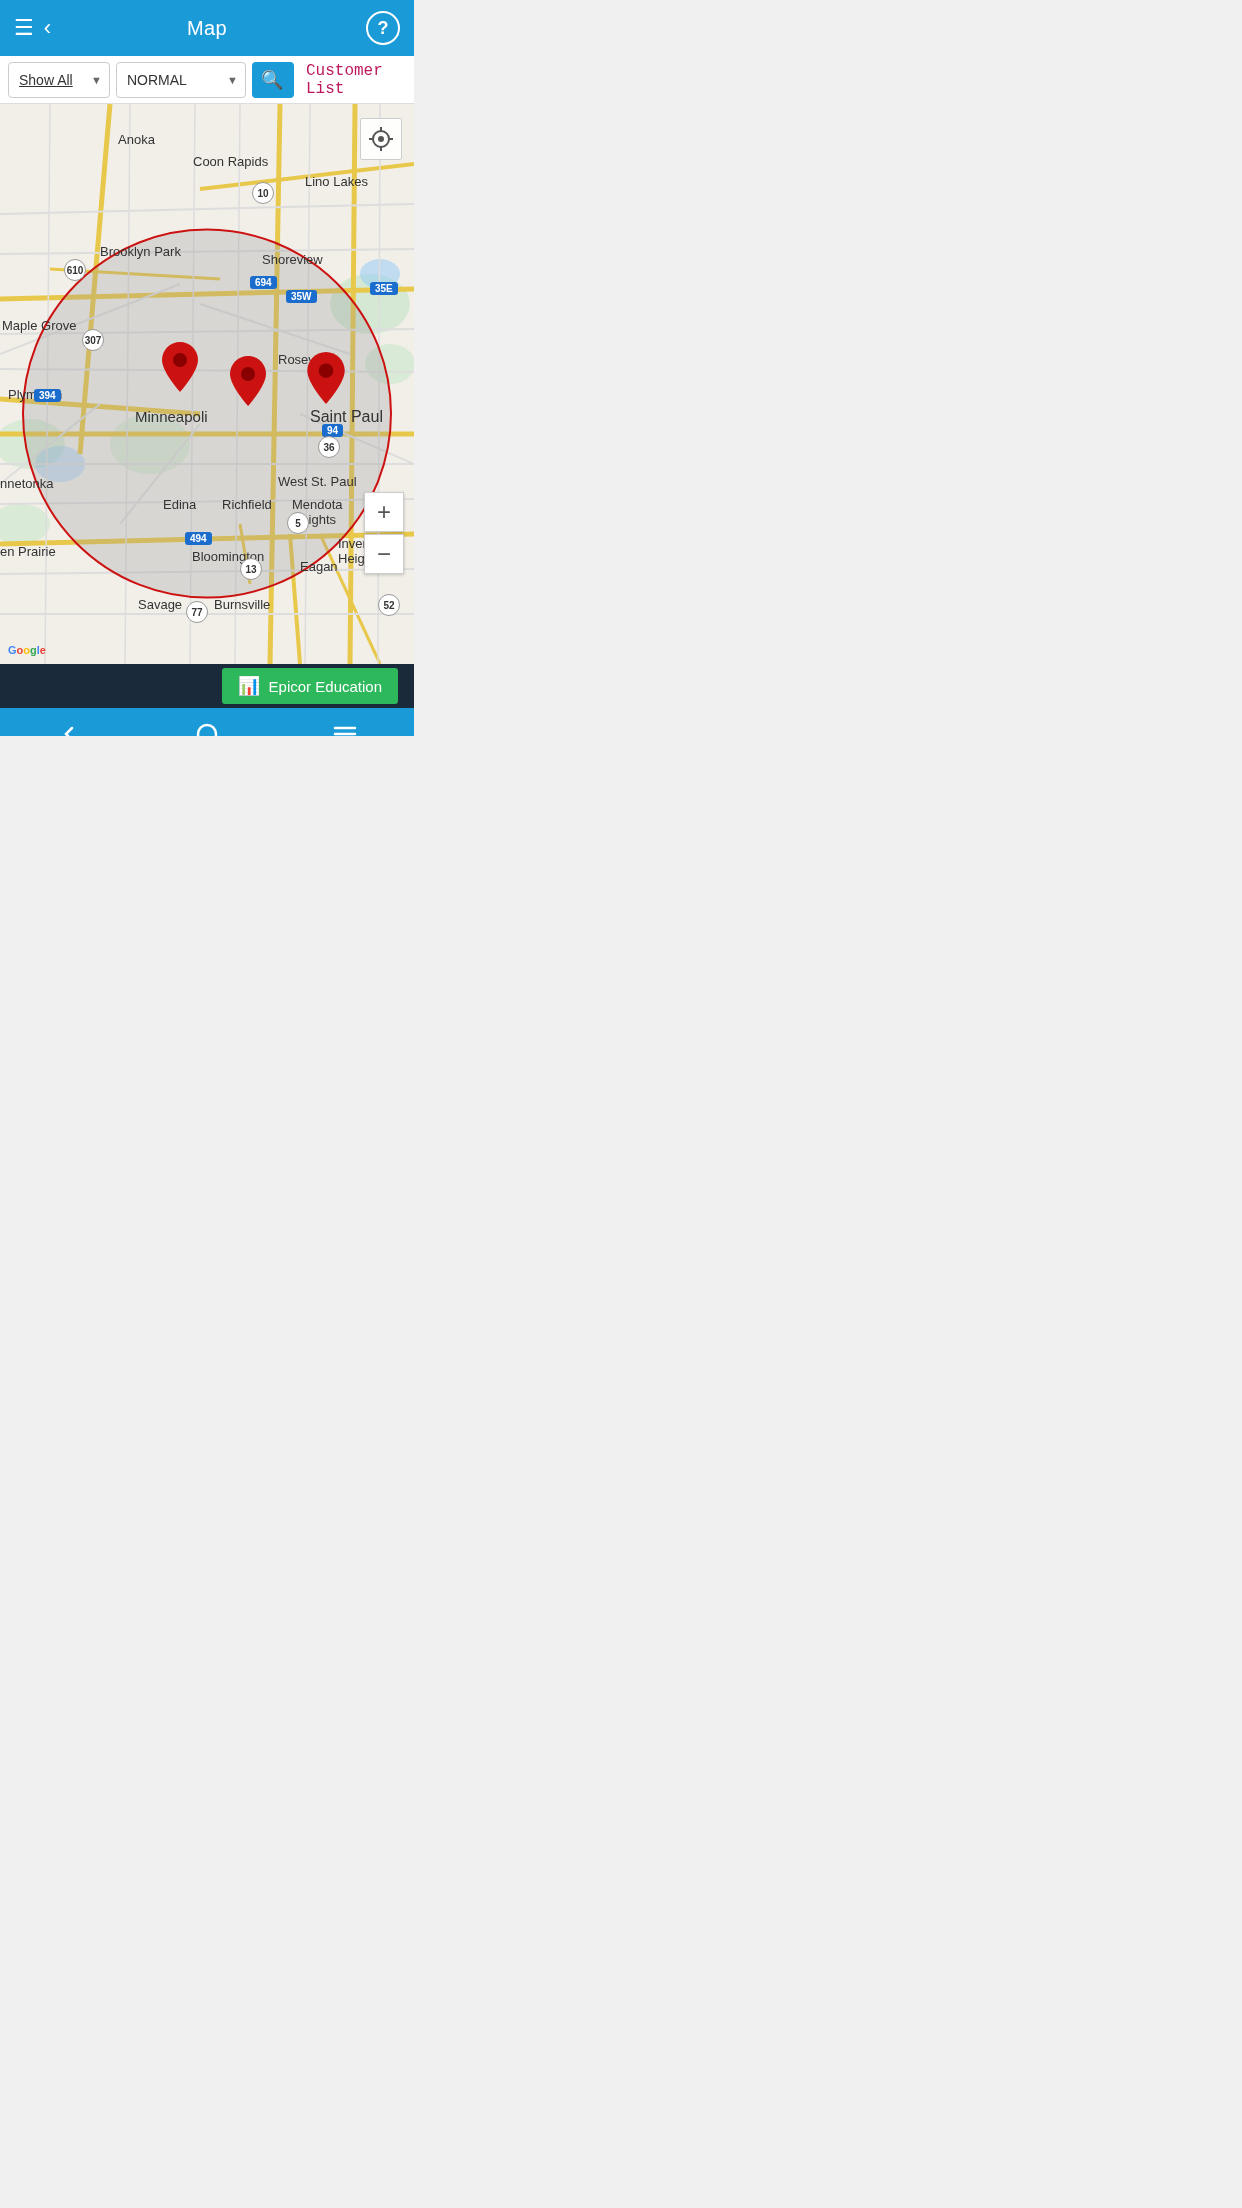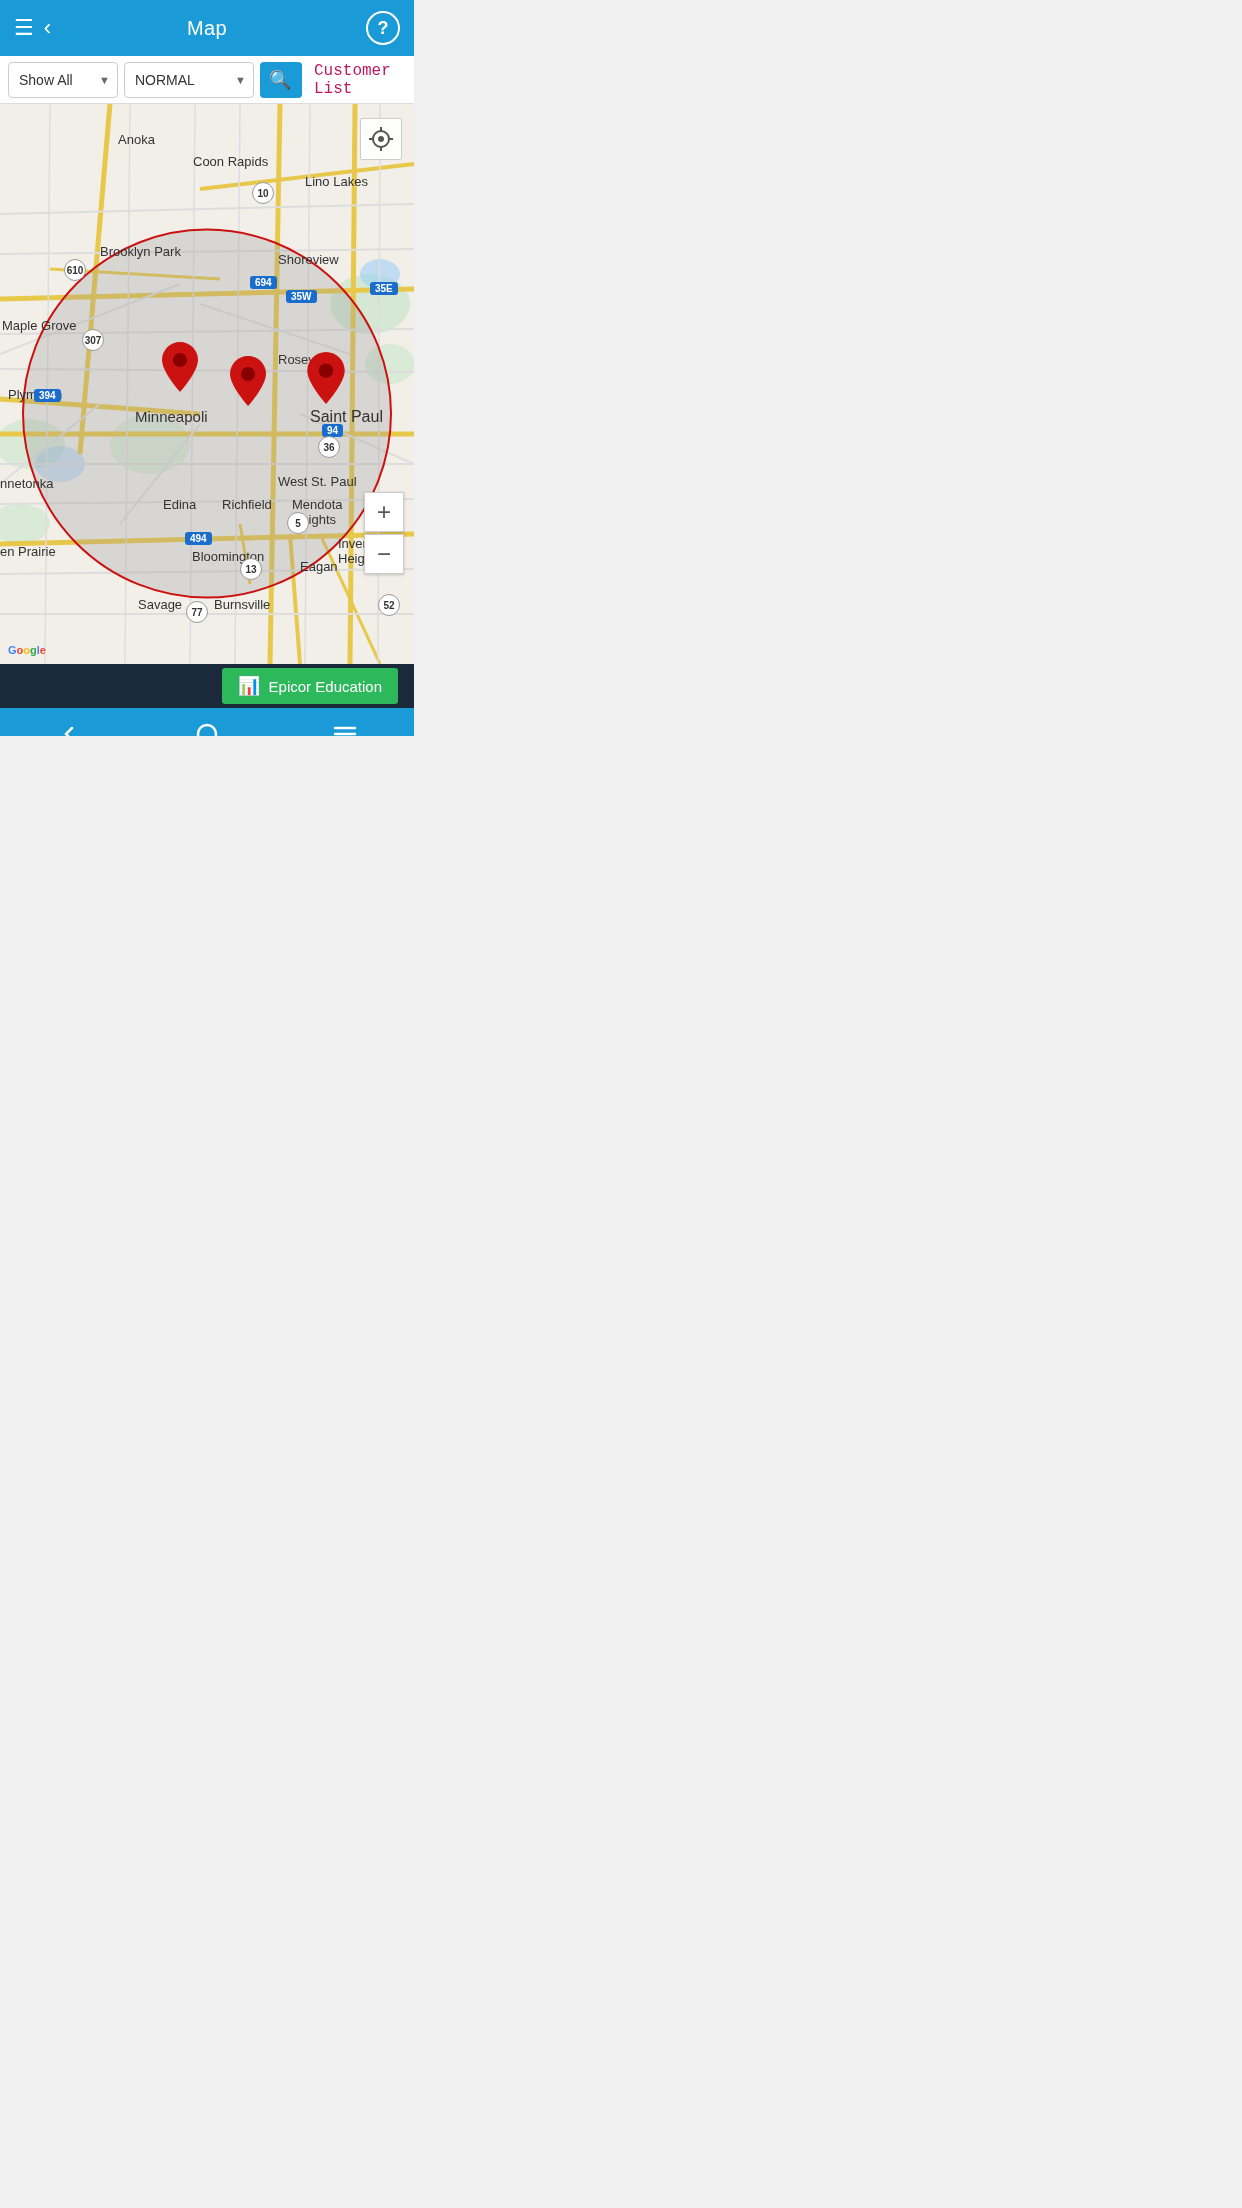--- a/index.html
+++ b/index.html
@@ -95,21 +95,21 @@
     }
 
     .select-arrow {
       position: absolute;
       right: 8px;
       pointer-events: none;
       color: #666;
       font-size: 11px;
     }
 
-    .show-all-select { width: 110px; }
+    .show-all-select { width: 102px; text-decoration: underline; }
     .normal-select { width: 130px; }
 
     .search-btn {
       background: #1a9ad7;
       border: none;
       border-radius: 4px;
       width: 42px;
       height: 36px;
       display: flex;
       align-items: center;
@@ -410,21 +410,21 @@
     <line x1="200" y1="320" x2="120" y2="420" stroke="#ddd" stroke-width="2"></line>
     <line x1="300" y1="310" x2="414" y2="360" stroke="#ddd" stroke-width="2"></line>
   </svg>
 
   <div class="radius-circle"></div>
 
   <span class="city-label" style="top:28px;left:118px">Anoka</span>
   <span class="city-label" style="top:50px;left:193px">Coon Rapids</span>
   <span class="city-label" style="top:70px;left:305px">Lino Lakes</span>
   <span class="city-label" style="top:140px;left:100px">Brooklyn Park</span>
-  <span class="city-label" style="top:148px;left:278px">Shoreview</span>
+  <span class="city-label" style="top:148px;left:262px">Shoreview</span>
   <span class="city-label" style="top:214px;left:2px">Maple Grove</span>
   <span class="city-label" style="top:283px;left:8px">Plymouth</span>
   <span class="city-label" style="top:248px;left:278px">Roseville</span>
   <span class="city-label" style="top:304px;left:135px;font-size:15px;font-weight:500">Minneapoli</span>
   <span class="city-label" style="top:304px;left:310px;font-size:16px;font-weight:500">Saint Paul</span>
   <span class="city-label" style="top:372px;left:0px">nnetonka</span>
   <span class="city-label" style="top:393px;left:163px">Edina</span>
   <span class="city-label" style="top:393px;left:222px">Richfield</span>
   <span class="city-label" style="top:370px;left:278px">West St. Paul</span>
   <span class="city-label" style="top:393px;left:292px">Mendota</span>

